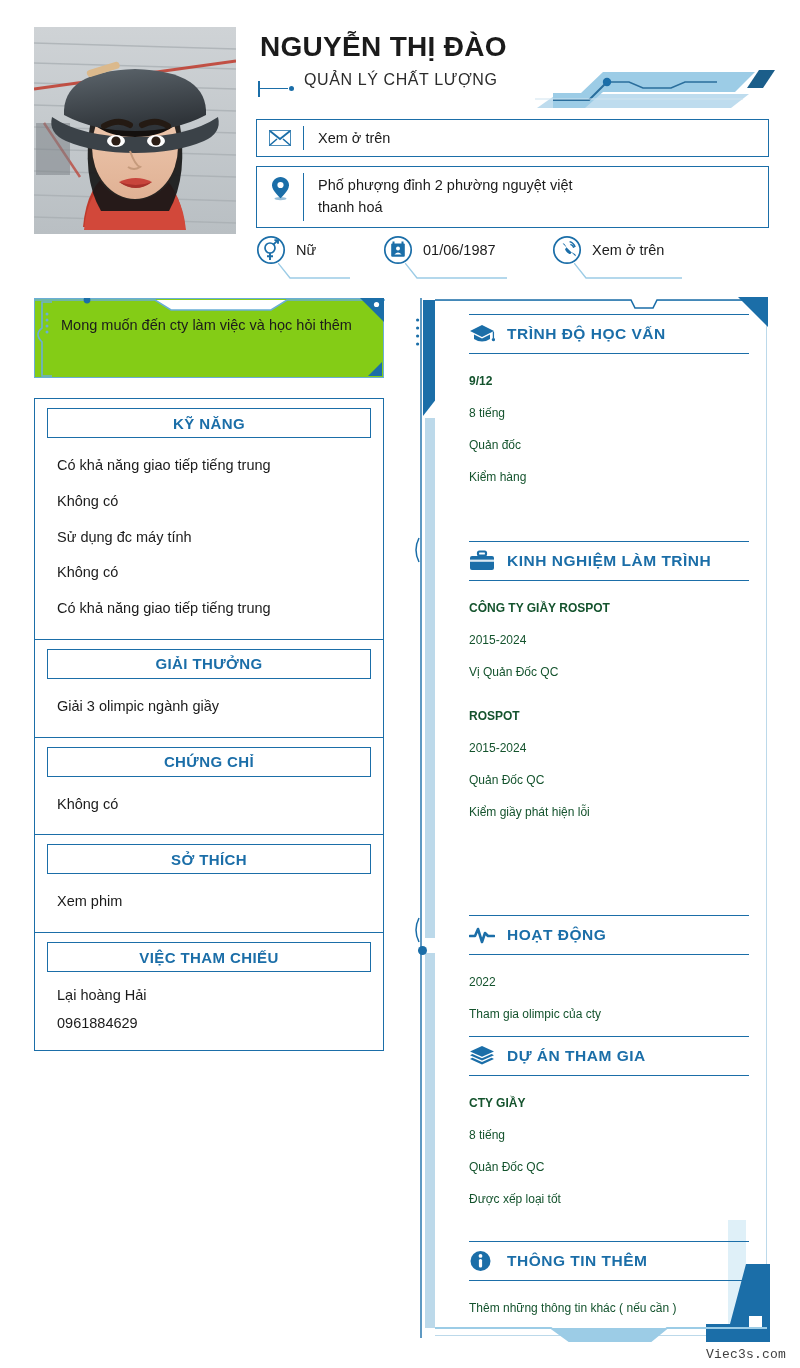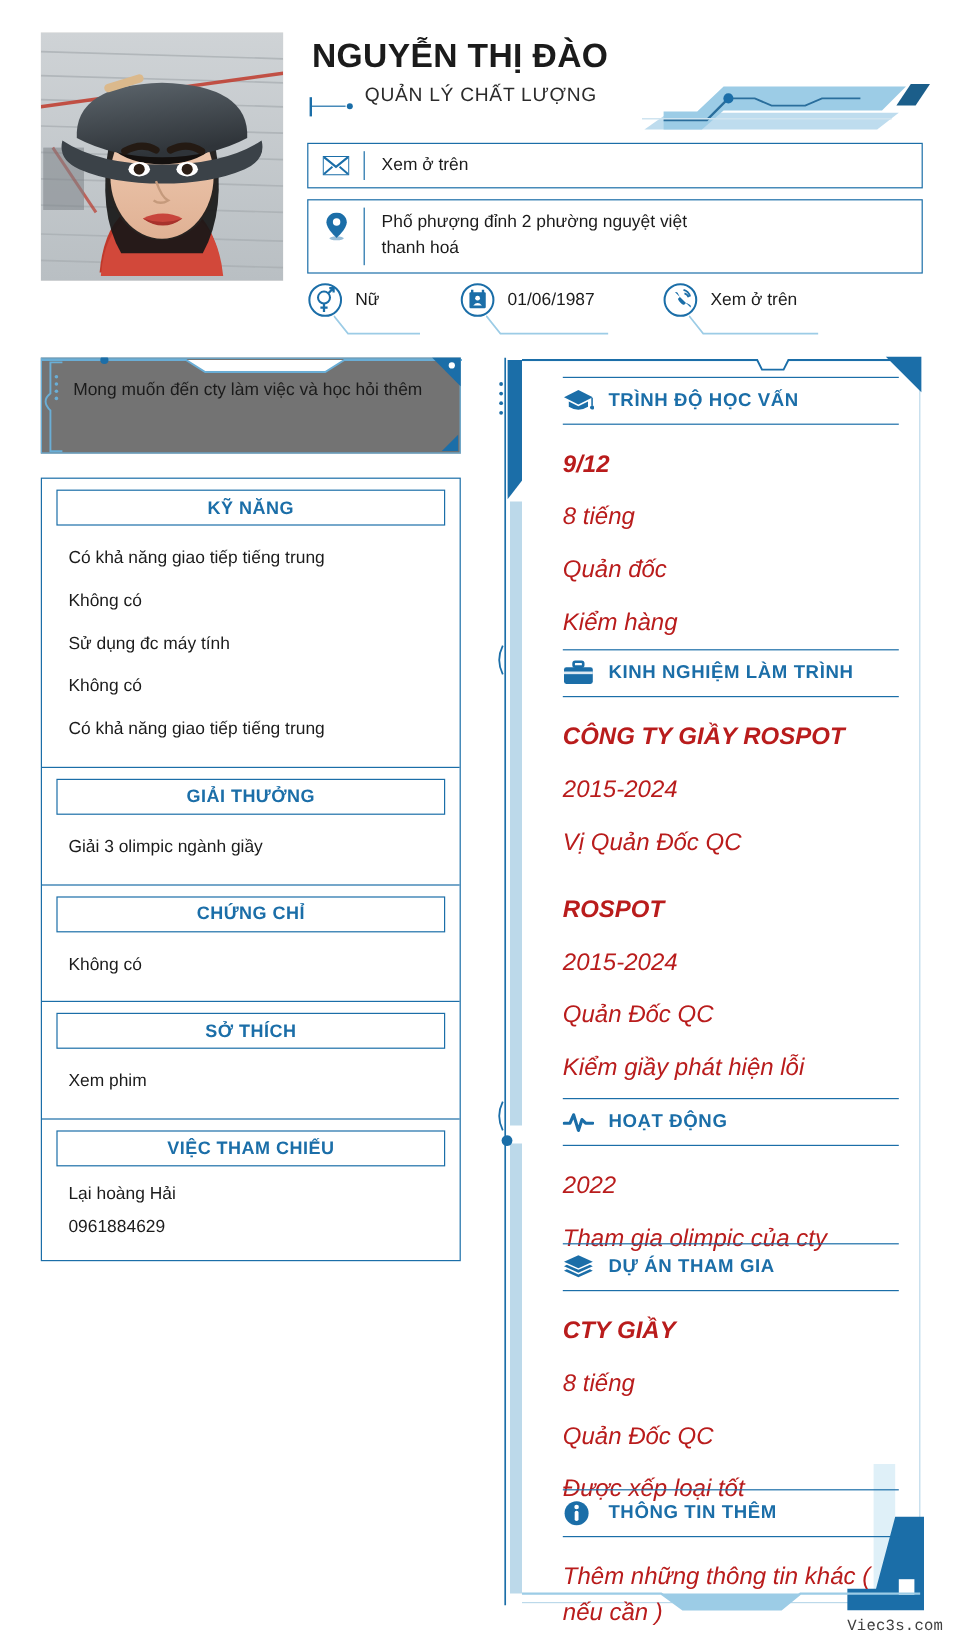--- a/index.html
+++ b/index.html
@@ -124,21 +124,21 @@
     width: 352px;
     height: 1040px;
   }
 
   
   .objective {
     position: relative;
     width: 350px;
     height: 80px;
     border: 1px solid #6aaed6;
-    background: #737373;
+    background: #84cc16;
   }
   .objective .obj-text {
     position: absolute;
     left: 26px; top: 14px; right: 20px;
     font-size: 14.5px;
     line-height: 1.72;
     color: #1b1b1b;
     text-align: justify;
   }
   .obj-notch { position:absolute; left:0; top:-1px; width:350px; height:14px; }
@@ -197,21 +197,21 @@
     border-bottom: 1.5px solid #1b6ea8;
     height: 40px;
     margin-bottom: 2px;
   }
   .rsec-ico { width: 26px; height: 22px; flex: 0 0 26px; color: #1b6ea8; display:flex; align-items:center; }
   .rsec-head h3 {
     font-size: 15.5px; font-weight: bold; color: #1b6ea8;
     letter-spacing: 0.5px; margin-left: 12px;
   }
   .rsec-body { padding: 9px 0 8px 0; }
-  .r-li { font-size: 20px; color: #b91c1c; line-height: 1.5; padding: 7px 0; font-style: italic; }
+  .r-li { font-size: 12px; color: #14532d; line-height: 1.5; padding: 7px 0; }
   .r-li.bold { font-weight: bold; }
   .r-gap { height: 12px; }
 
   .footer-mark {
     position: absolute;
     right: 14px; bottom: 6px;
     font-family: "Liberation Mono", monospace;
     font-size: 13px;
     color: #3f3f3f;
     letter-spacing: 0.2px;

